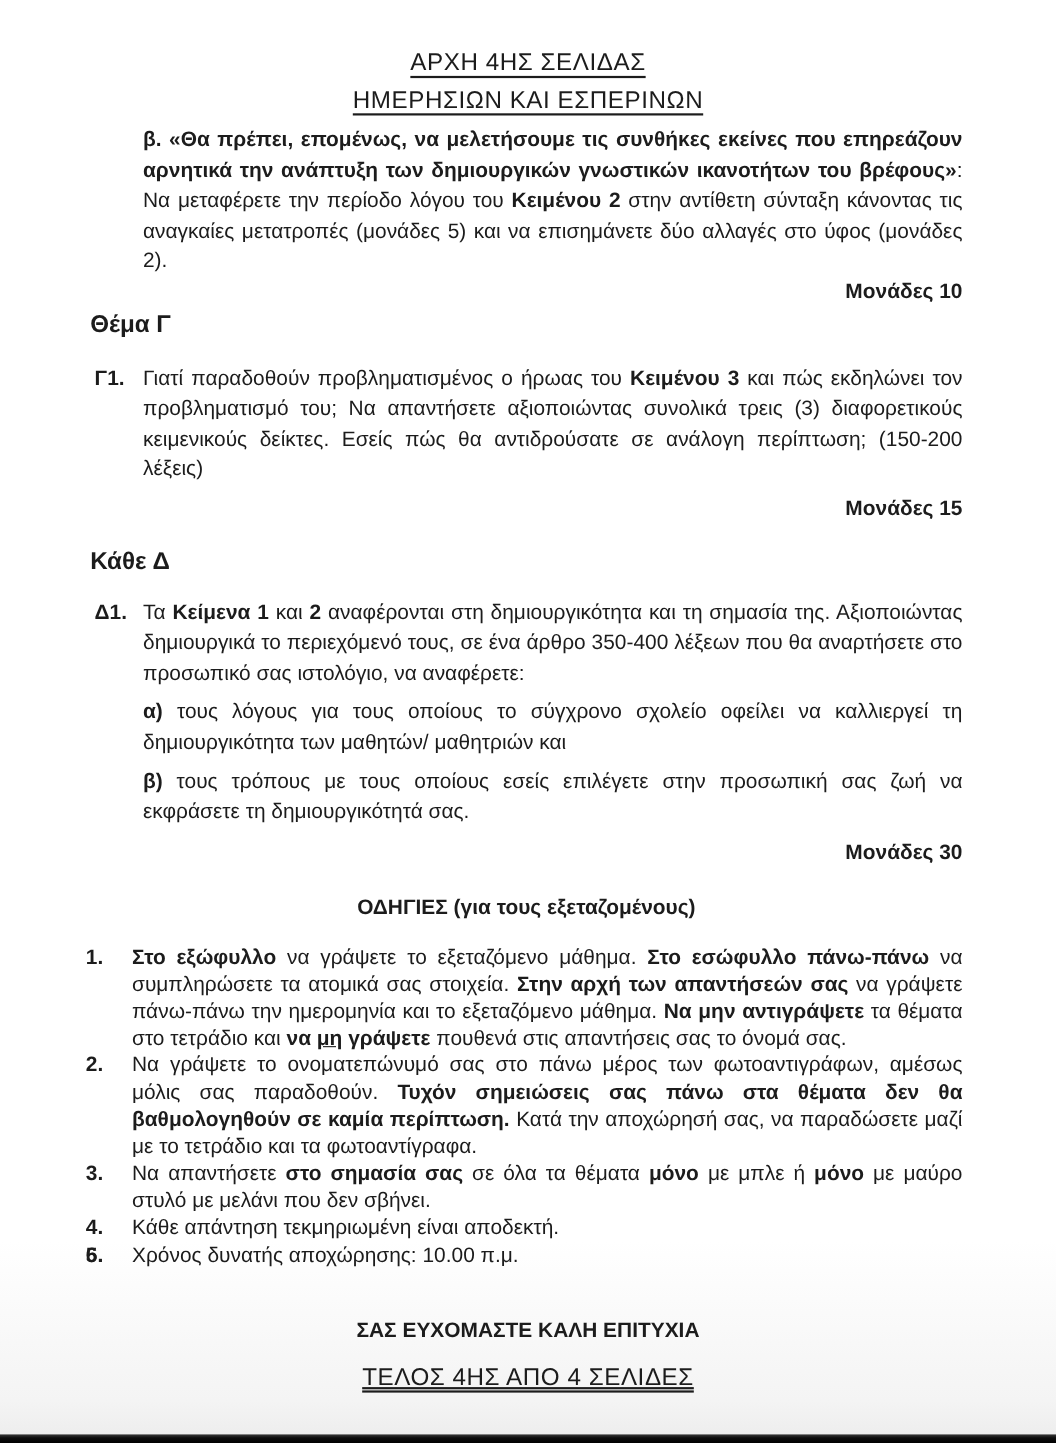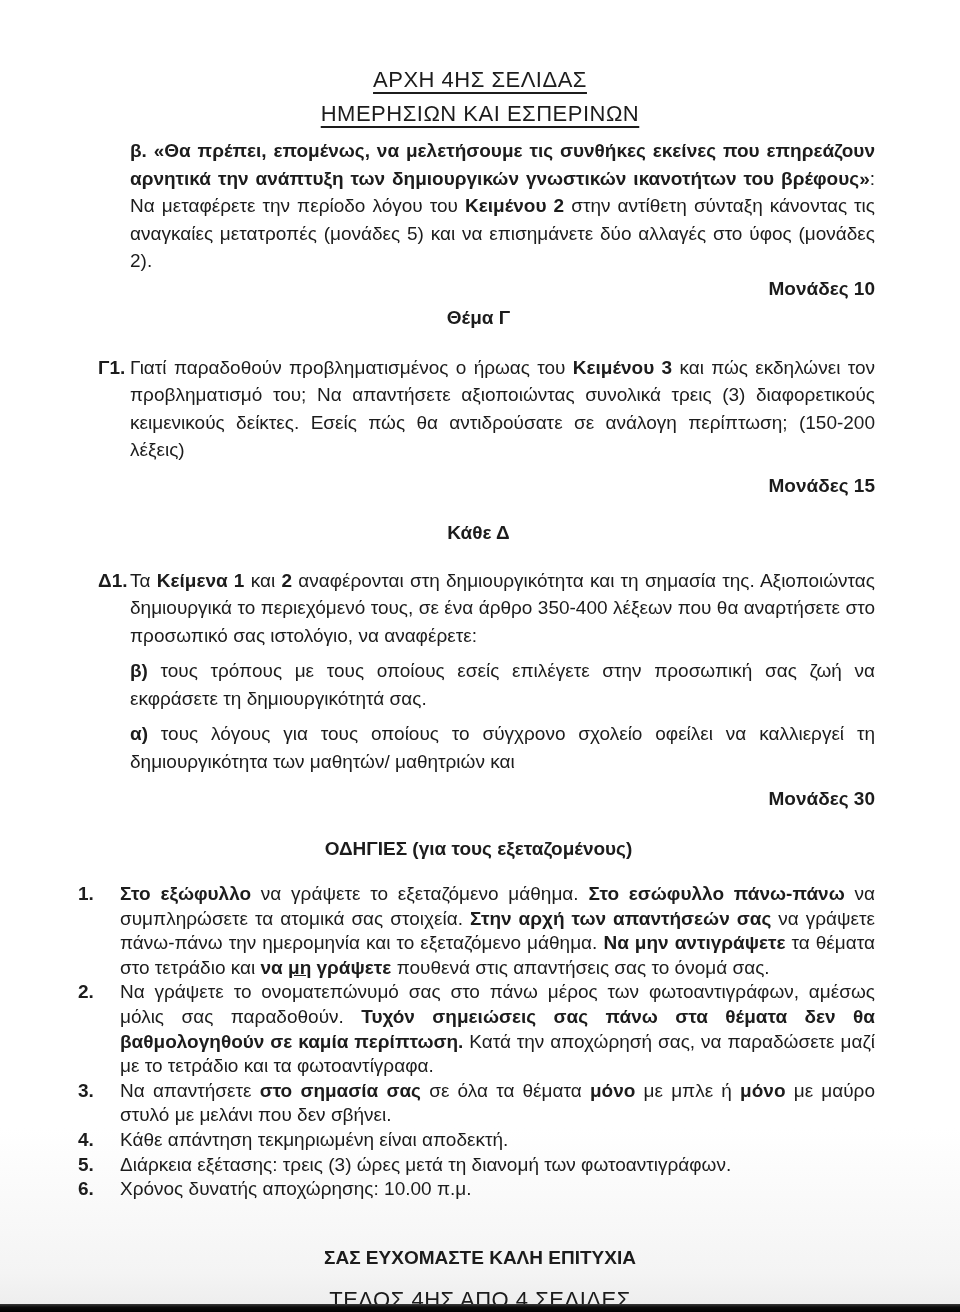--- a/index.html
+++ b/index.html
@@ -5,34 +5,34 @@
   html,body{margin:0;padding:0;background:#ffffff;}
   .page{
     position:relative;
     width:960px;height:1312px;
     font-family:"Liberation Sans",sans-serif;
     color:#1c1c1c;
     background:linear-gradient(180deg,#ffffff 0%,#ffffff 86%,#f4f4f4 97%,#ececec 100%);
     overflow:hidden;
   }
   
-  .pheader{padding-top:67px;text-align:center;font-size:22px;line-height:26px;letter-spacing:.5px;}
+  .pheader{padding-top:44px;text-align:center;font-size:22px;line-height:26px;letter-spacing:.5px;}
   .hline{display:inline-block;text-decoration:underline;text-decoration-thickness:2px;text-underline-offset:5px;}
   .hline2{margin-top:8px;}
   .pheader .row{display:block;}
   
   .content{margin:0 85px 12px 82px;font-size:19px;line-height:27.5px;}
   .para{margin:0;text-align:justify;}
   .qb{margin-left:48px;margin-top:10px;}
   .points{font-weight:bold;text-align:right;margin:0;}
-  .theme{font-size:19px;font-weight:bold;margin:2px 0 0;text-align:center;}
+  .theme{font-size:22px;font-weight:bold;margin:2px 0 0;}
   .theme-d{margin-top:20px;}
   .qitem{position:relative;padding-left:48px;margin-top:22px;}
   .qitem-d{margin-top:20px;}
-  .qlabel{position:absolute;left:16px;top:0;font-weight:bold;}
+  .qlabel{position:absolute;left:4px;top:0;font-weight:bold;}
   .sub{margin-top:8px;}
   .pts-c{margin-top:8px;}
   .pts-d{margin-top:10px;}
   .instr-heading{text-align:center;font-weight:bold;font-size:19px;margin:22px 0 0;}
   .instr{margin-top:20px;font-size:19px;line-height:24.6px;margin-left:-4px;}
   .iitem{position:relative;padding-left:42px;margin:0;text-align:justify;}
   .inum{position:absolute;left:0;top:0;font-weight:bold;}
   
   .footer{text-align:center;margin-top:45px;}
   .wish{margin-top:22px;font-weight:bold;font-size:19px;}
@@ -62,22 +62,22 @@
       <span class="qlabel">Γ1.</span>
       <p class="para"><span>Γιατί παραδοθούν προβληματισμένος ο ήρωας του </span><span style="font-weight: bold;">Κειμένου 3</span><span> και πώς εκδηλώνει τον προβληματισμό του; Να απαντήσετε αξιοποιώντας συνολικά τρεις (3) διαφορετικούς κειμενικούς δείκτες. Εσείς πώς θα αντιδρούσατε σε ανάλογη περίπτωση; (150-200 λέξεις)</span></p>
     </div>
     <p class="points pts-c">Μονάδες 15</p>
 
     <h3 class="theme theme-d">Κάθε Δ</h3>
 
     <div class="qitem qitem-d">
       <span class="qlabel">Δ1.</span>
       <p class="para"><span>Τα </span><span style="font-weight: bold;">Κείμενα 1</span><span> και </span><span style="font-weight: bold;">2</span><span> αναφέρονται στη δημιουργικότητα και τη σημασία της. Αξιοποιώντας δημιουργικά το περιεχόμενό τους, σε ένα άρθρο 350-400 λέξεων που θα αναρτήσετε στο προσωπικό σας ιστολόγιο, να αναφέρετε:</span></p>
+      <p class="para sub"><span style="font-weight: bold;">α)</span><span> τους λόγους για τους οποίους το σύγχρονο σχολείο οφείλει να καλλιεργεί τη δημιουργικότητα των μαθητών/ μαθητριών και</span></p>
       <p class="para sub"><span style="font-weight: bold;">β)</span><span> τους τρόπους με τους οποίους εσείς επιλέγετε στην προσωπική σας ζωή να εκφράσετε τη δημιουργικότητά σας.</span></p>
-      <p class="para sub"><span style="font-weight: bold;">α)</span><span> τους λόγους για τους οποίους το σύγχρονο σχολείο οφείλει να καλλιεργεί τη δημιουργικότητα των μαθητών/ μαθητριών και</span></p>
     </div>
     <p class="points pts-d">Μονάδες 30</p>
 
     <h4 class="instr-heading">ΟΔΗΓΙΕΣ (για τους εξεταζομένους)</h4>
 
     <div class="instr">
       <div class="iitem">
         <span class="inum">1.</span>
         <span><span style="font-weight: bold;">Στο εξώφυλλο</span><span> να γράψετε το εξεταζόμενο μάθημα. </span><span style="font-weight: bold;">Στο εσώφυλλο πάνω-πάνω</span><span> να συμπληρώσετε τα ατομικά σας στοιχεία. </span><span style="font-weight: bold;">Στην αρχή των απαντήσεών σας</span><span> να γράψετε πάνω-πάνω την ημερομηνία και το εξεταζόμενο μάθημα. </span><span style="font-weight: bold;">Να μην αντιγράψετε</span><span> τα θέματα στο τετράδιο και </span><span style="font-weight: bold;">να </span><span style="font-weight: bold; text-decoration: underline;">μη</span><span style="font-weight: bold;"> γράψετε</span><span> πουθενά στις απαντήσεις σας το όνομά σας.</span></span>
       </div>
@@ -88,21 +88,20 @@
       <div class="iitem">
         <span class="inum">3.</span>
         <span><span>Να απαντήσετε </span><span style="font-weight: bold;">στο σημασία σας</span><span> σε όλα τα θέματα </span><span style="font-weight: bold;">μόνο</span><span> με μπλε ή </span><span style="font-weight: bold;">μόνο</span><span> με μαύρο στυλό με μελάνι που δεν σβήνει.</span></span>
       </div>
       <div class="iitem">
         <span class="inum">4.</span>
         <span><span>Κάθε απάντηση τεκμηριωμένη είναι αποδεκτή.</span></span>
       </div>
       <div class="iitem">
         <span class="inum">5.</span>
-        <span><span>Διάρκεια εξέτασης: τρεις (3) ώρες μετά τη διανομή των φωτοαντιγράφων.</span></span>
       </div>
       <div class="iitem">
         <span class="inum">6.</span>
         <span><span>Χρόνος δυνατής αποχώρησης: 10.00 π.μ.</span></span>
       </div>
     </div>
 
   </div>
 
   <div class="footer">

